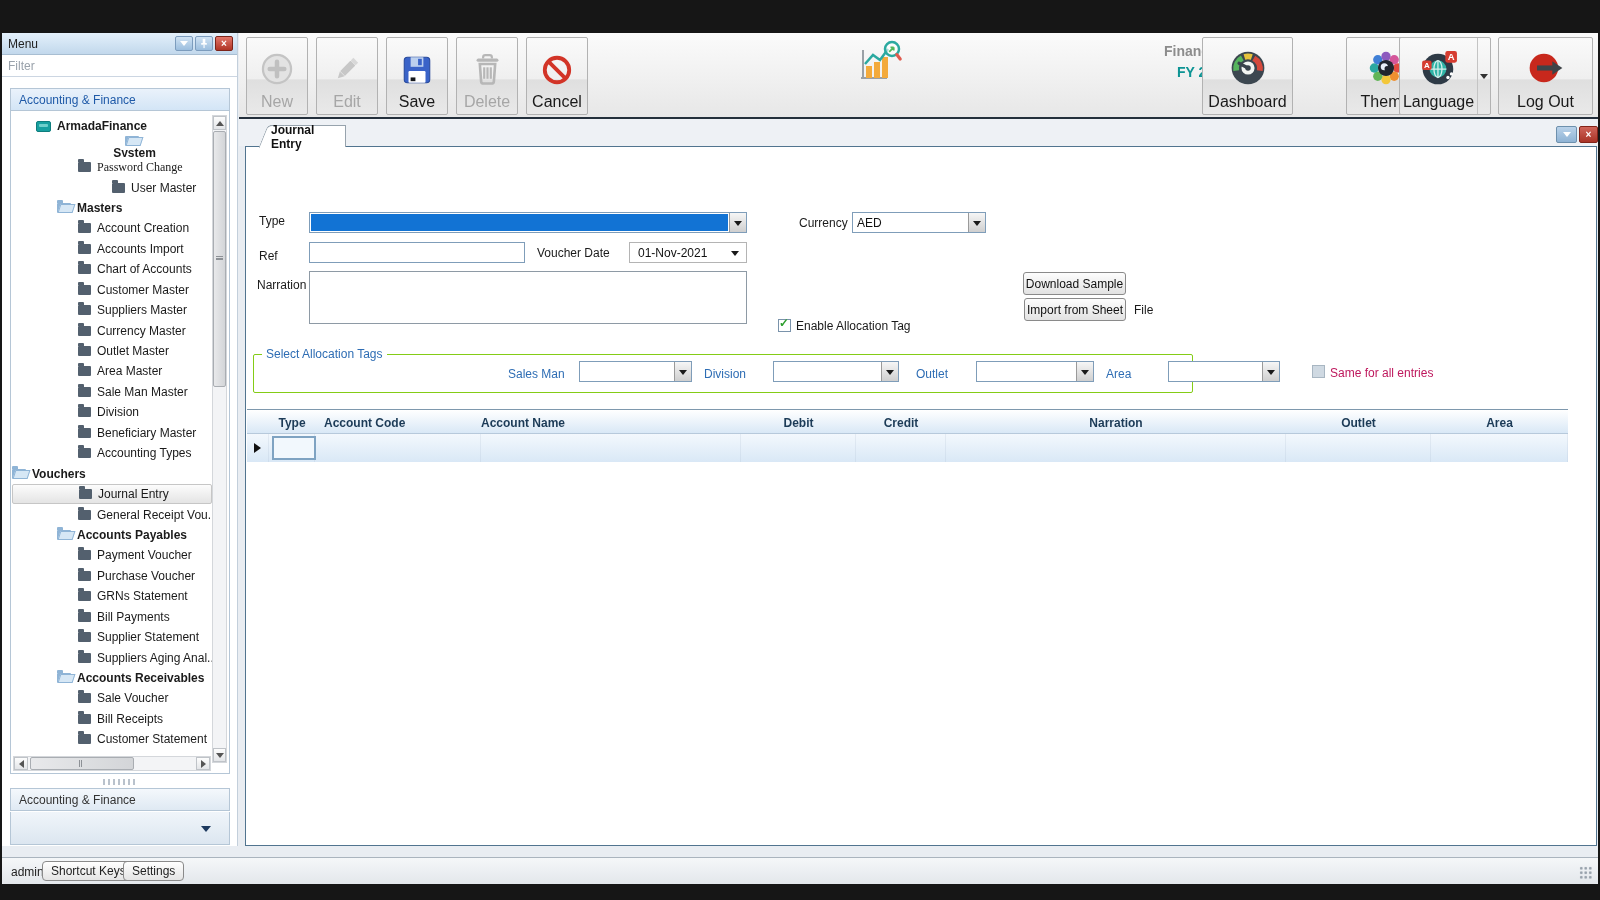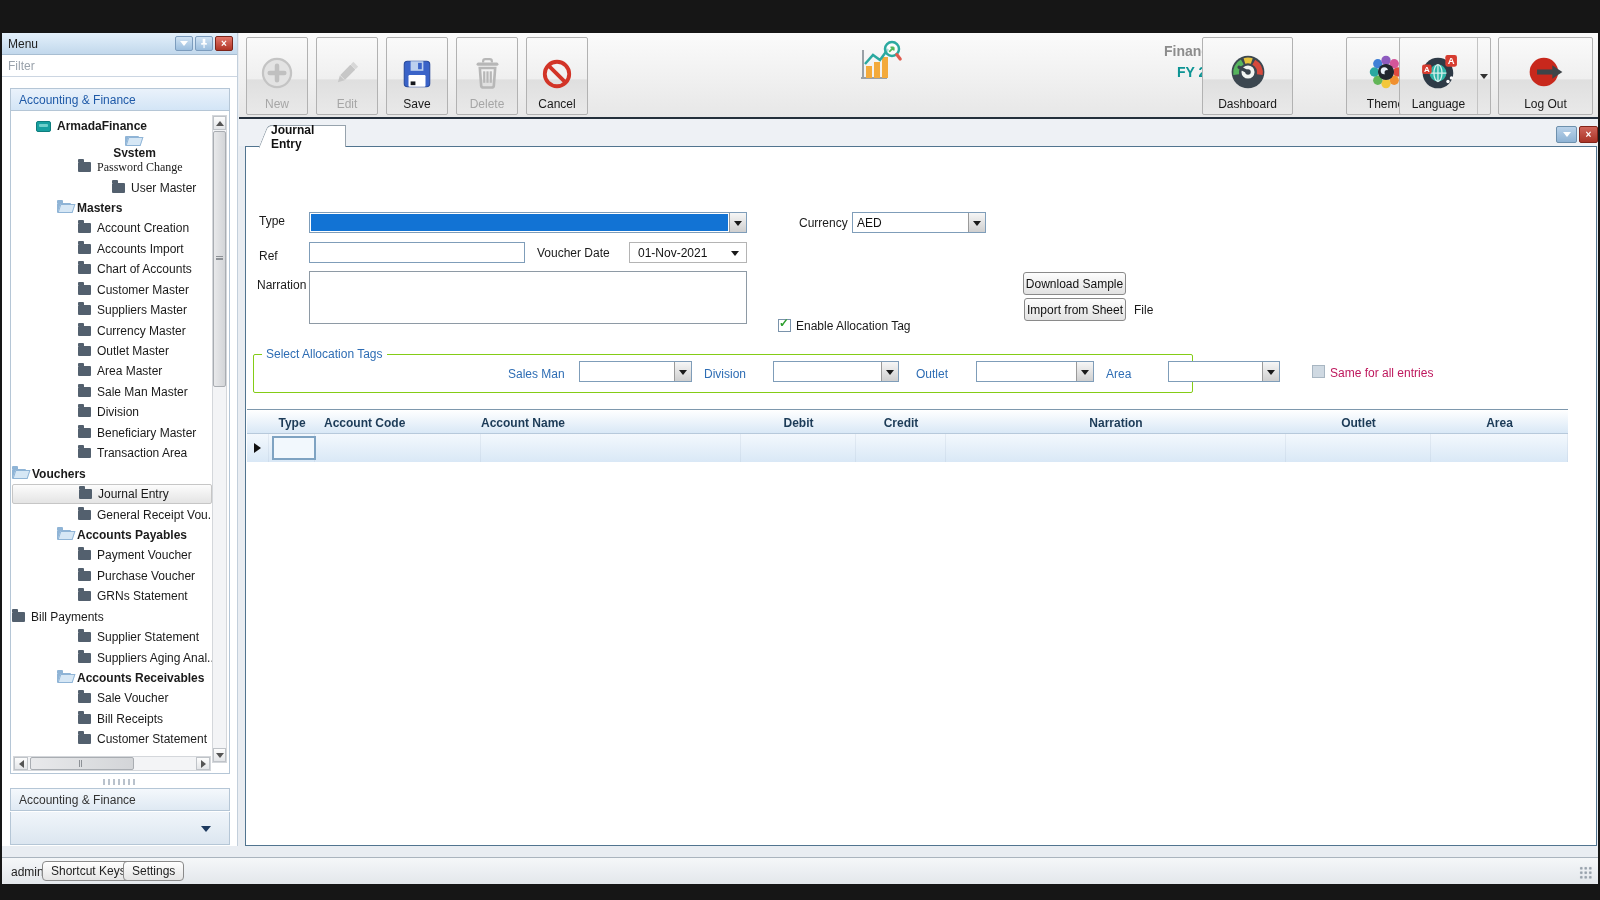--- a/index.html
+++ b/index.html
@@ -74,21 +74,21 @@
   .sidebar-footer { position:absolute; left:8px; top:755px; width:220px; height:23px; background:linear-gradient(#f4f8fc,#dfe9f3); border:1px solid #b5c6d6; color:#333; font-size:12px; padding:4px 0 0 8px; }
   .sidebar-drop { position:absolute; left:8px; top:779px; width:220px; height:33px; background:linear-gradient(#f0f5fa,#dce6f0); border:1px solid #b5c6d6; border-top:none; }
   .sidebar-drop .tri { position:absolute; right:18px; top:14px; width:0; height:0; border:5px solid transparent; border-top:6px solid #1d3a5f; }
 
   
   .toolbar { position:absolute; left:239px; top:33px; width:1359px; height:86px; background:linear-gradient(#fbfbfb,#e7e7e7); border-bottom:2px solid #232f3b; }
   .tool-btn { position:absolute; top:4px; height:78px; border:1px solid #b2b2b2; border-radius:2px;
               background:linear-gradient(#fafafa 0%, #efefef 54%, #dfdfdf 55%, #e9e9e9 100%);
               display:flex; flex-direction:column; align-items:center; justify-content:flex-end; padding-bottom:3px; cursor:pointer; }
   .tool-btn .ticn { margin-bottom:6px; }
-  .tb-label { font-size:12px; color:#1a1a1a; }
+  .tb-label { font-size:16px; color:#1a1a1a; }
   .tool-btn.disabled .tb-label { color:#a6a6a6; }
   .fy-label { position:absolute; left:925px; top:10px; font-size:14px; font-weight:bold; color:#8c8c8c; }
   .fy-value { position:absolute; left:938px; top:31px; font-size:14px; font-weight:bold; color:#0d9494; }
   .dd-strip { position:absolute; right:0; top:0; bottom:0; width:13px; border-left:1px solid #c4c4c4; display:flex; align-items:center; justify-content:center; }
   .dd-strip .tri { width:0; height:0; border:4px solid transparent; border-top:5px solid #333; margin-top:5px; }
 
   
   .tabstrip { position:absolute; left:239px; top:119px; width:1359px; height:27px; background:#eef1f5; }
   .tab { position:absolute; left:270px; top:125px; width:76px; height:22px; background:#fff; border:1px solid #97a3ad; border-bottom:none; z-index:3;
          display:flex; align-items:center; justify-content:center; font-size:12px; font-weight:bold; color:#111; }
@@ -243,21 +243,21 @@
           <div class="tree-item" style="padding-left: 66px;">
             <span class="ticon icon-folder"></span>
             <span>Division</span>
           </div>
           <div class="tree-item" style="padding-left: 66px;">
             <span class="ticon icon-folder"></span>
             <span>Beneficiary Master</span>
           </div>
           <div class="tree-item" style="padding-left: 66px;">
             <span class="ticon icon-folder"></span>
-            <span>Transaction Area</span>
+            <span>Accounting Types</span>
           </div>
           <div class="tree-item bold" style="">
             <span class="ticon icon-folder-open"></span>
             <span>Vouchers</span>
           </div>
           <div class="tree-item selected" style="padding-left: 66px;">
             <span class="ticon icon-folder"></span>
             <span>Journal Entry</span>
           </div>
           <div class="tree-item" style="padding-left: 66px;">
@@ -273,21 +273,21 @@
             <span>Payment Voucher</span>
           </div>
           <div class="tree-item" style="padding-left: 66px;">
             <span class="ticon icon-folder"></span>
             <span>Purchase Voucher</span>
           </div>
           <div class="tree-item" style="padding-left: 66px;">
             <span class="ticon icon-folder"></span>
             <span>GRNs Statement</span>
           </div>
-          <div class="tree-item" style="">
+          <div class="tree-item" style="padding-left: 66px;">
             <span class="ticon icon-folder"></span>
             <span>Bill Payments</span>
           </div>
           <div class="tree-item" style="padding-left: 66px;">
             <span class="ticon icon-folder"></span>
             <span>Supplier Statement</span>
           </div>
           <div class="tree-item" style="padding-left: 66px;">
             <span class="ticon icon-folder"></span>
             <span>Suppliers Aging Anal...</span>

